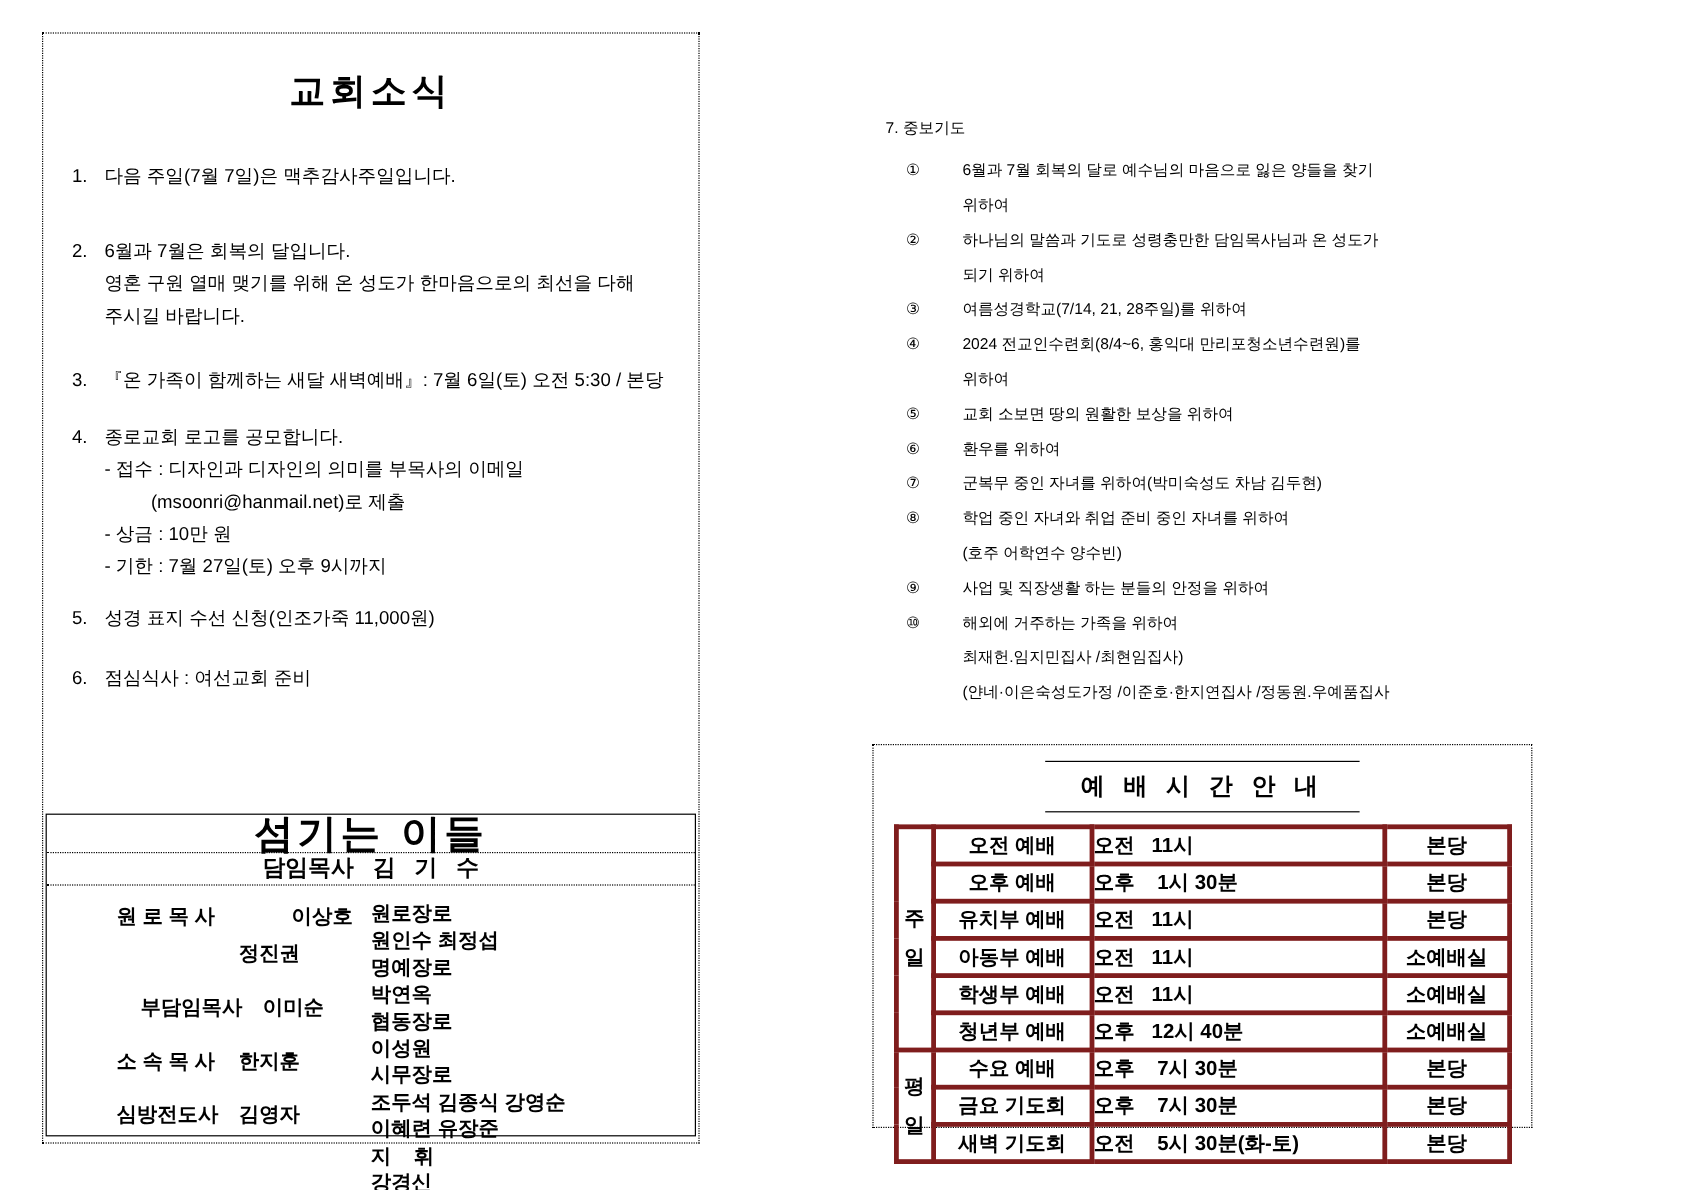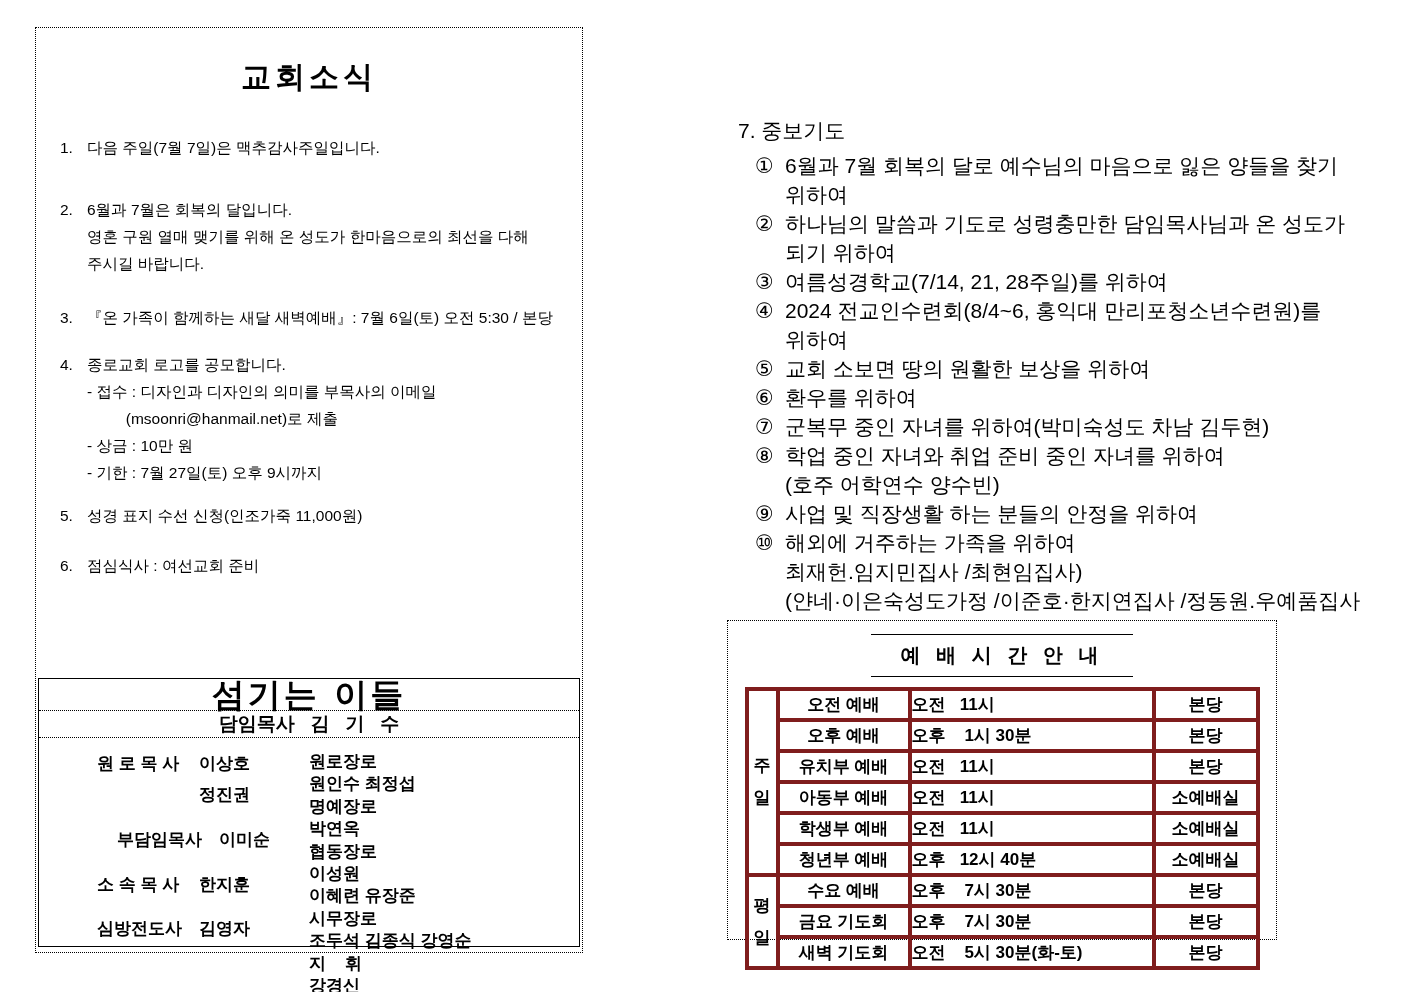--- a/index.html
+++ b/index.html
@@ -44,37 +44,37 @@
   }
   .staff-grid{display:flex;padding:10px 8px 0 58px;font-size:17px;font-weight:bold;}
   .staff-col-left{width:212px;flex:none;}
   .staff-col-right{flex:1;}
   .staff-row{display:flex;}
   .staff-row .role{white-space:pre;flex:none;}
   .staff-col-left .role{width:102px;}
   .staff-col-right .role{width:88px;}
   .staff-row .name{white-space:pre;}
   .staff-col-left .staff-row{line-height:22px;}
-  .staff-col-left .staff-row:nth-child(1){margin-top:5px;}
+  .staff-col-left .staff-row:nth-child(1){margin-top:5px;gap:44px;}
   .staff-col-left .staff-row:nth-child(2){margin-top:9px;}
   .staff-col-left .staff-row:nth-child(3){margin-top:23px;margin-left:20px;}
   .staff-col-left .staff-row:nth-child(4){margin-top:23px;}
   .staff-col-left .staff-row:nth-child(5){margin-top:22px;}
   .staff-col-right .staff-row{line-height:22.4px;flex-direction:column;}
   .staff-col-right .staff-row:nth-child(1){margin-top:3px;}
   
   .prayer{
-    position:absolute;left:738px;top:116px;width:552px;
-    font-size:21px;line-height:29px;
+    position:absolute;left:738px;top:92px;width:552px;
+    font-size:13px;line-height:29px;
   }
   .prayer-heading{margin-bottom:6px;white-space:pre;}
   .prayer-item{display:flex;margin-left:17px;}
   .prayer-item .p-num{width:30px;flex:none;}
   .prayer-item .p-body{flex:1;}
-  .prayer-item .line{white-space:pre;}
+  .prayer-item .line{white-space:pre;margin-left:17px;}
   
   .worship-box{
     position:absolute;left:727px;top:620px;width:548px;height:318px;
     border:1px dotted #000;
   }
   .worship-title-wrap{text-align:center;margin-top:13px;}
   .worship-title{
     display:inline-block;border-top:1px solid #000;border-bottom:1px solid #000;
     padding:7px 30px;font-size:20px;font-weight:bold;letter-spacing:5px;
     white-space:pre;
@@ -176,26 +176,26 @@
         </div>
         <div class="staff-row">
           <span class="role">명예장로</span>
           <span class="name">박연옥</span>
         </div>
         <div class="staff-row">
           <span class="role">협동장로</span>
           <span class="name">이성원</span>
         </div>
         <div class="staff-row">
+          <span class="role">시무장로</span>
+          <span class="name">조두석 김종식 강영순</span>
+        </div>
+        <div class="staff-row">
           <span class="role"></span>
           <span class="name">이혜련 유장준</span>
-        </div>
-        <div class="staff-row">
-          <span class="role">시무장로</span>
-          <span class="name">조두석 김종식 강영순</span>
         </div>
         <div class="staff-row">
           <span class="role">지    휘</span>
           <span class="name">강경신</span>
         </div>
         <div class="staff-row">
           <span class="role">피 아 노</span>
           <span class="name">전혜경</span>
         </div>
         <div class="staff-row">

